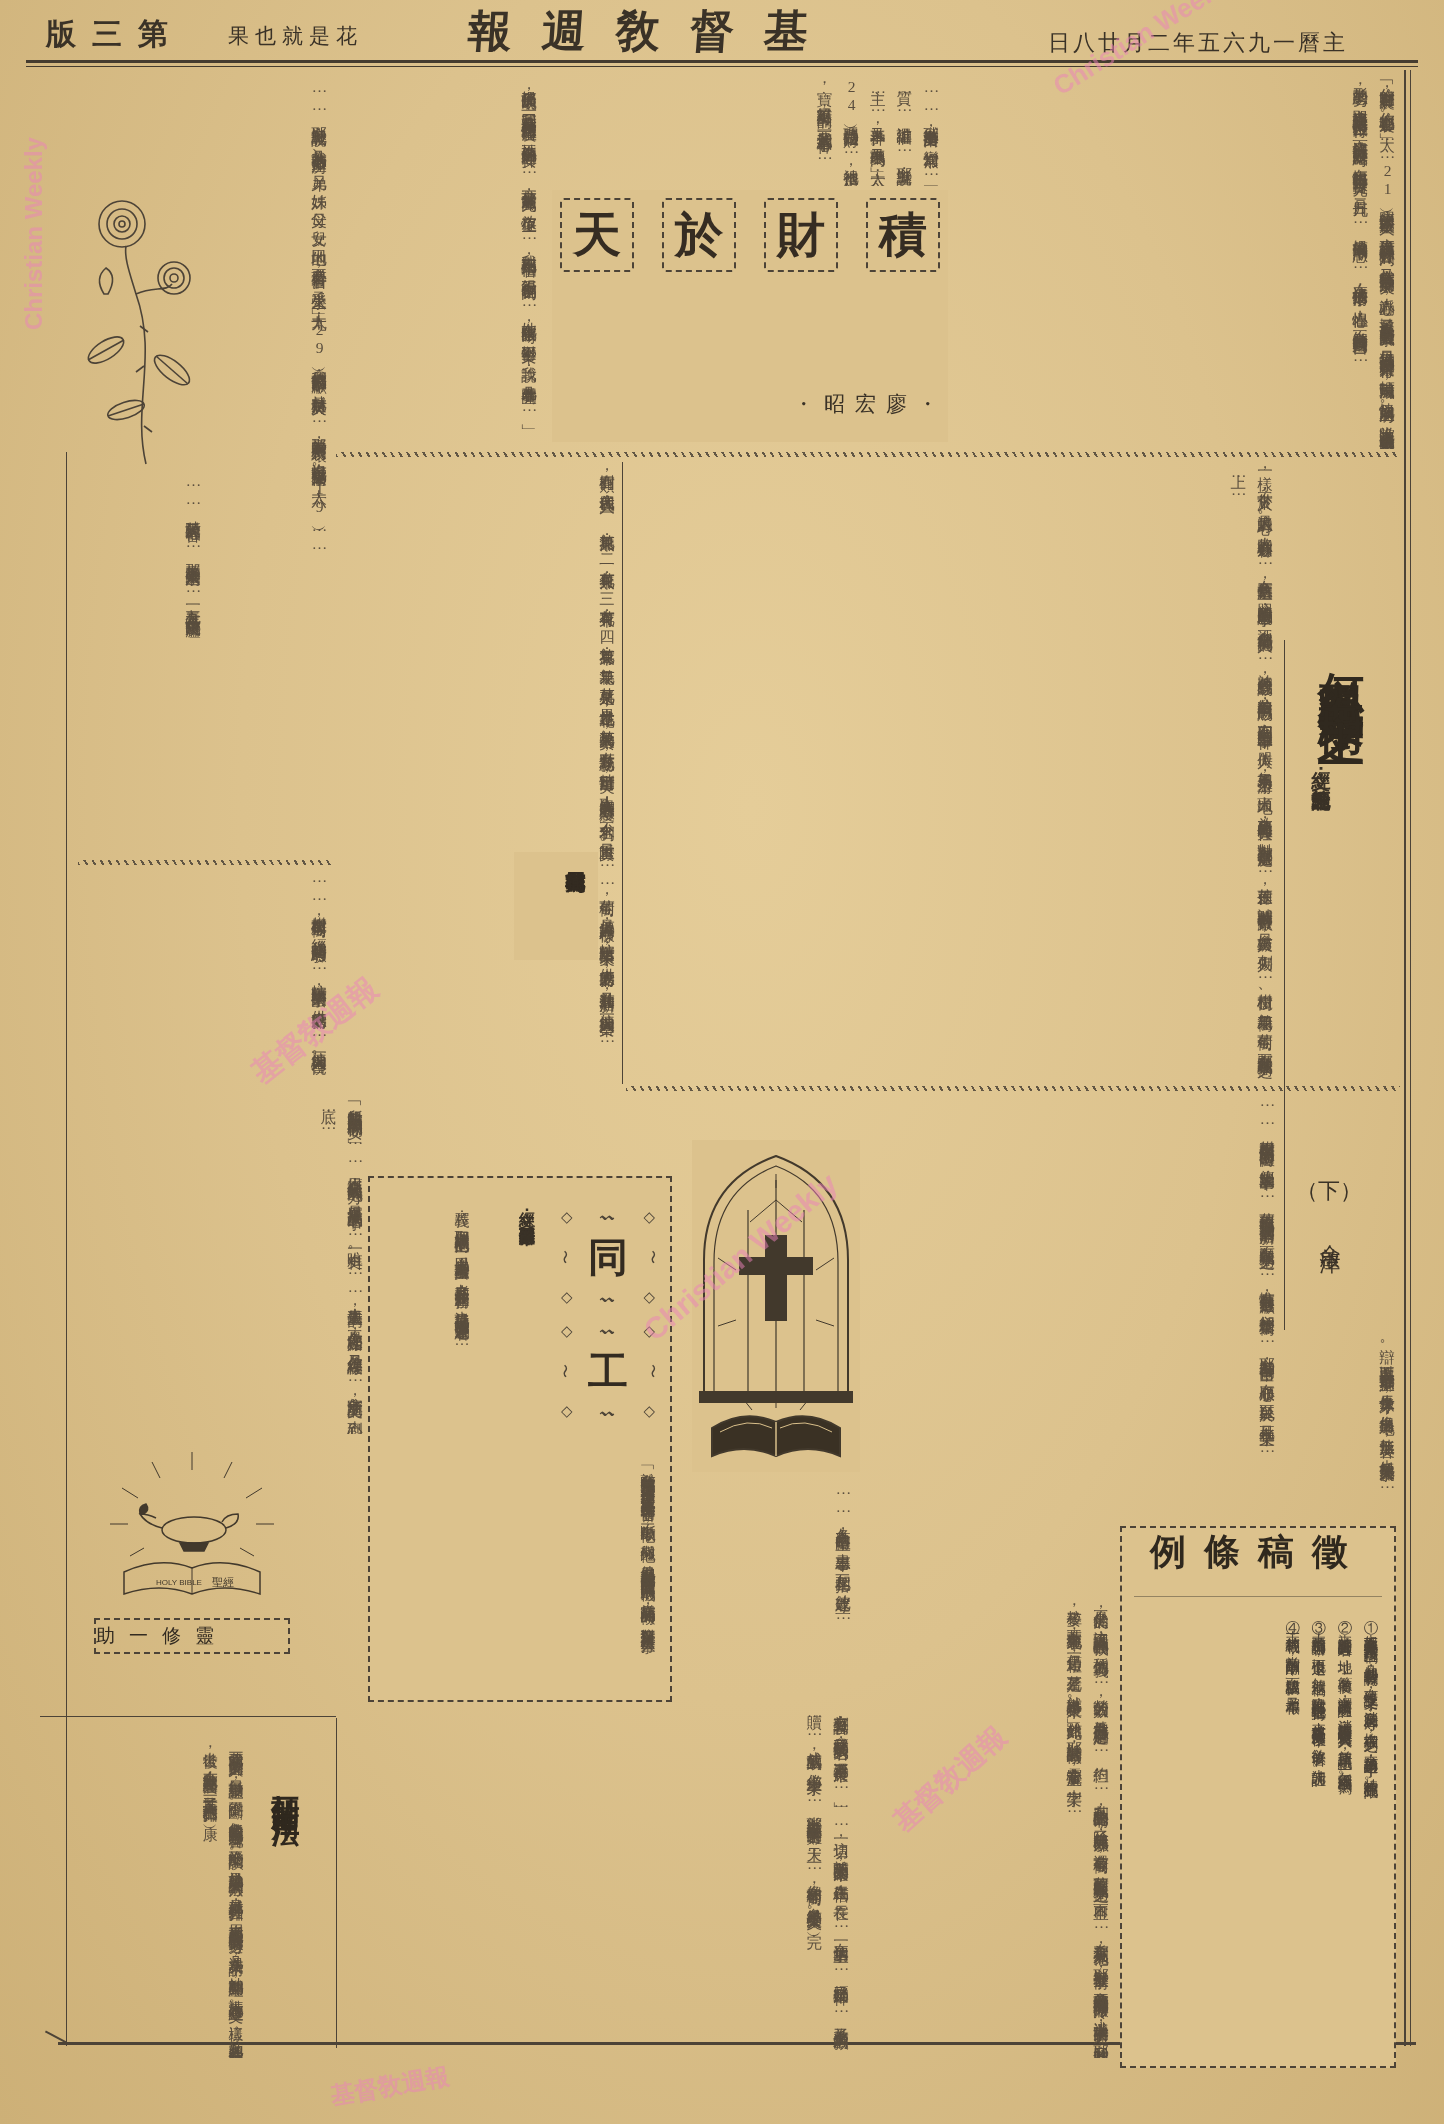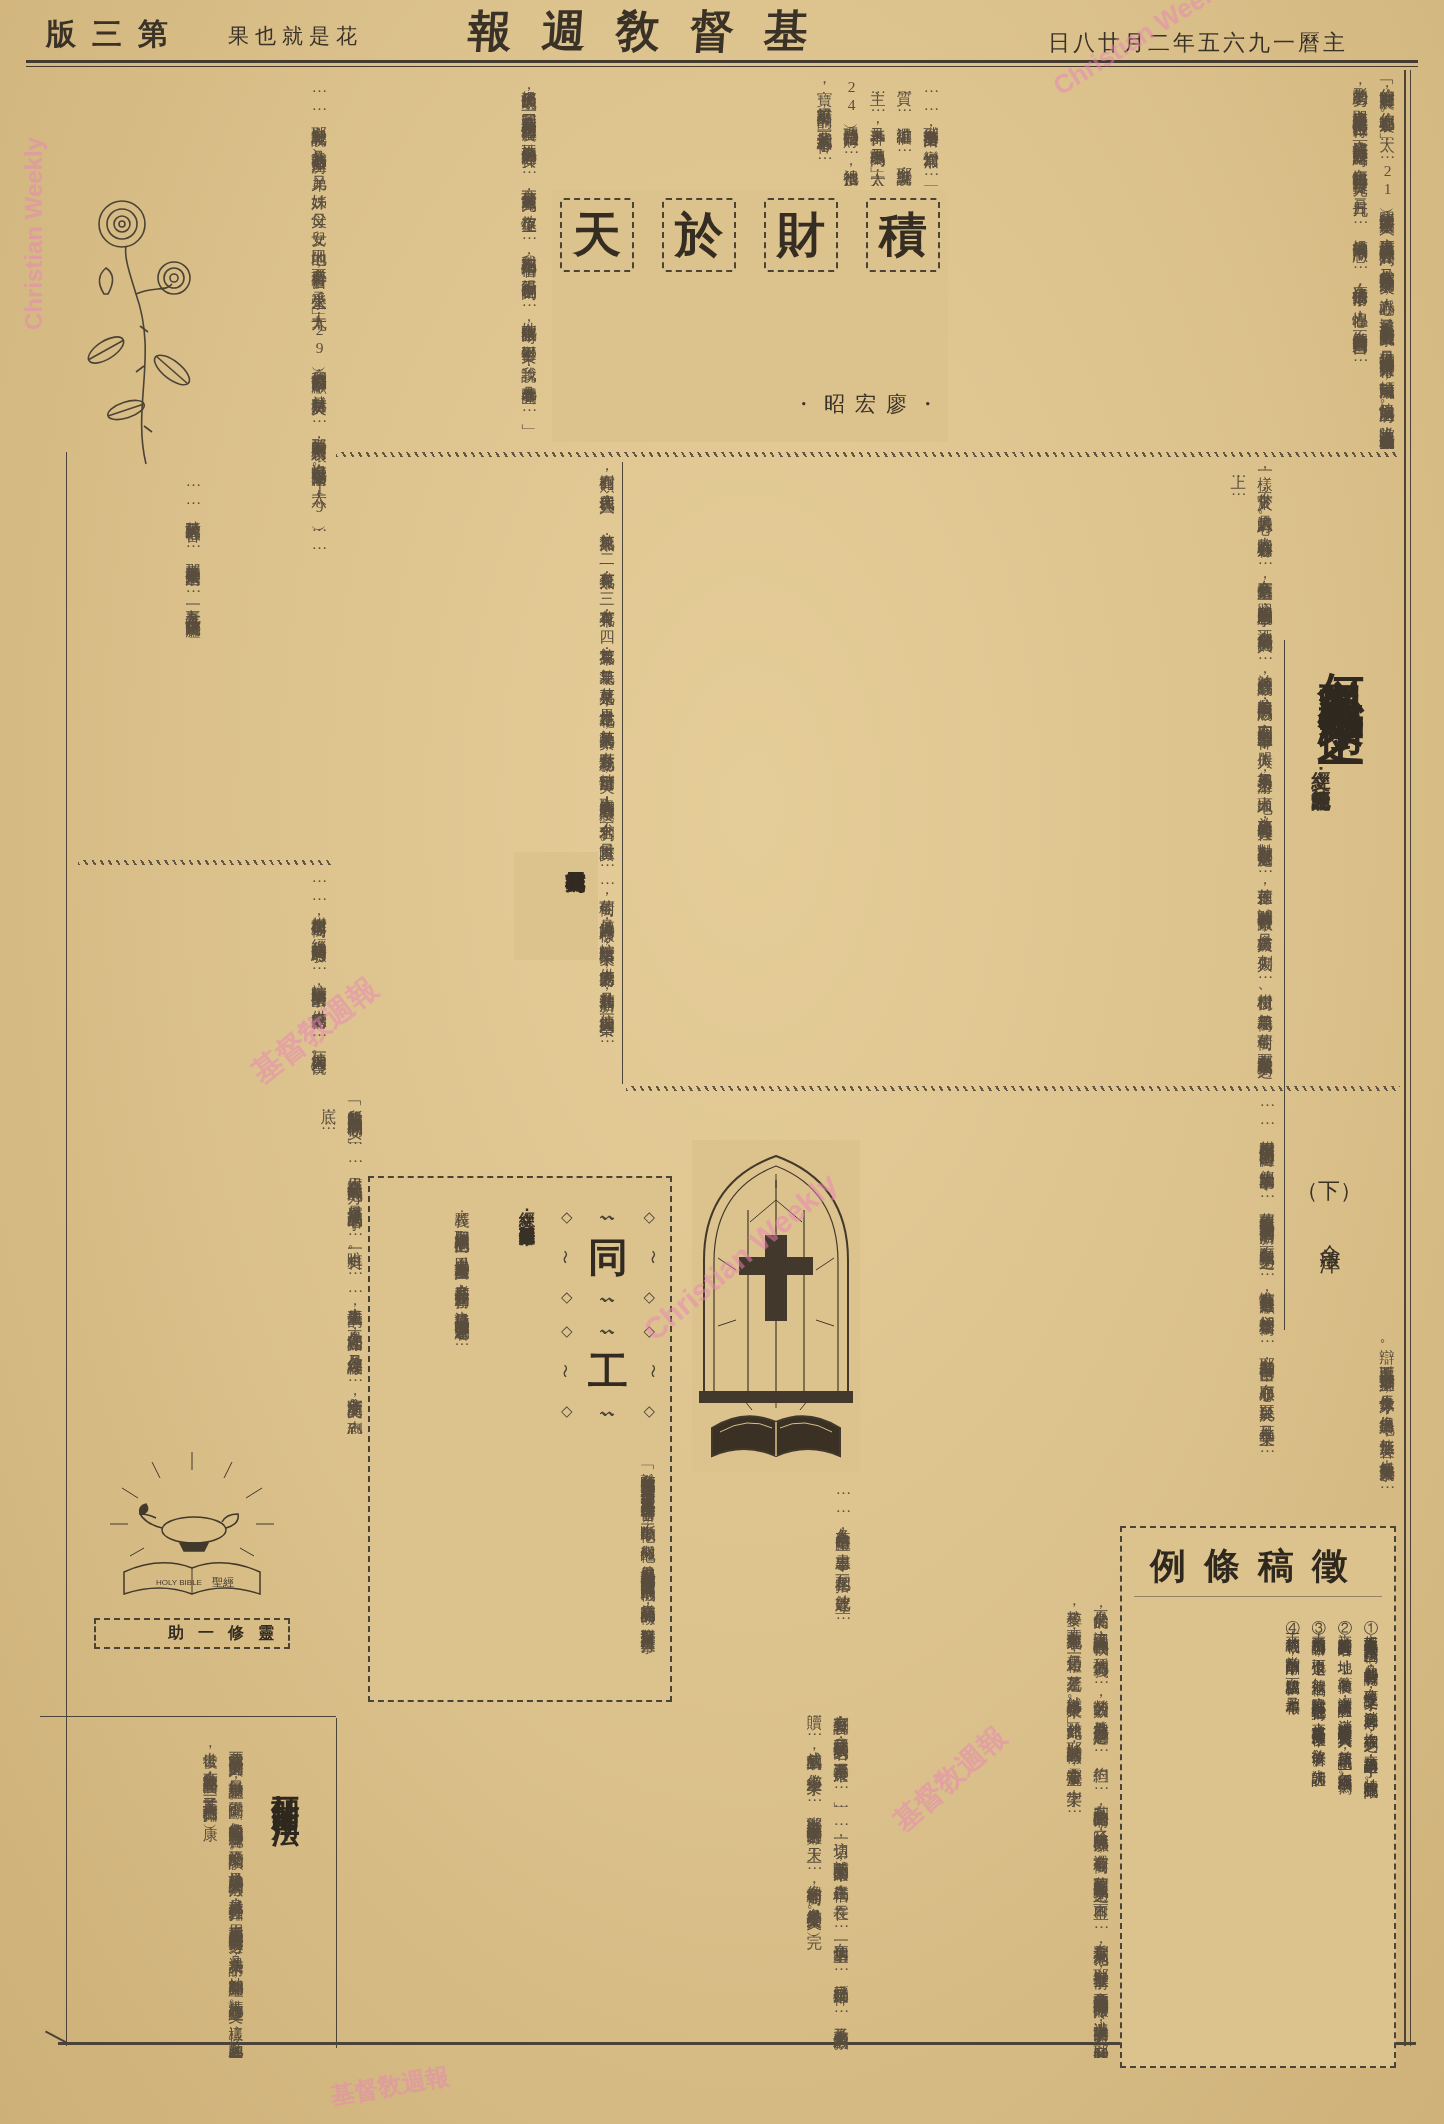--- a/index.html
+++ b/index.html
@@ -175,25 +175,25 @@
       <ellipse cx="100" cy="86" rx="32" ry="13"></ellipse>
       <path d="M68,84 Q52,80 46,70 Q54,70 62,74"></path>
       <path d="M46,70 q-2,-8 6,-10 q4,6 -2,10" fill="#42392c"></path>
       <path d="M132,84 q14,-4 12,-14 q-12,0 -16,8"></path>
       <path d="M86,99 h28 l-4,8 h-20 z" fill="#42392c"></path>
       <path d="M30,128 Q66,112 98,124 Q130,112 166,128 L166,150 Q130,138 98,150 Q66,138 30,150 Z"></path>
       <path d="M98,124 V150" stroke-width="1"></path>
       <text x="62" y="141" font-size="8" fill="#42392c" stroke="none" font-family="Liberation Sans, sans-serif">HOLY BIBLE</text>
       <text x="118" y="142" font-size="11" fill="#42392c" stroke="none">聖經</text>
     </svg>
-    <div style="margin-top:4px;border:2px dashed #4c4337;padding:3px 0;text-align:right;font-size:16px;font-weight:bold;letter-spacing:14px;color:#332b21;">助一修靈</div>
+    <div style="margin-top:4px;border:2px dashed #4c4337;padding:3px 0;text-align:left;font-size:19px;font-weight:normal;letter-spacing:14px;color:#332b21;">助一修靈</div>
   </div>
 
   <div class="dbox paper" style="left:1120px;top:1526px;width:272px;height:538px;">
-    <div class="soltitle" style="margin-top:14px;font-family:Liberation Serif, serif;">例條稿徵</div>
+    <div class="soltitle" style="font-family:Liberation Serif, serif;">例條稿徵</div>
     <div class="line" style="left:12px;top:68px;width:248px;height:1px;opacity:.5;"></div>
     <div class="abs v" style="left:10px;top:80px;width:252px;height:448px;font-size:14.5px;line-height:1.8;letter-spacing:1px;color:#4c4337;">
       <span>①本報歡迎各基督教人士踴躍投稿，凡一切與基督教有關，有建設性之文字，消息及圖片等，均在徵求之列，來稿請勿超過二千字，特約稿不在此限。</span>
       <span style="display:block;">②來稿請註明眞實姓名、地址、筆名聽便，譯文當將出處註明，消息稿請註明所發之機構及負責人，並請用原稿紙，勿一紙兩面或橫寫。</span>
       <span style="display:block;">③來稿不論選刊與否，概不退還，如欲退稿，請附足郵票之地址信封，來稿本報有取捨及修改權，欲修改者，請先註明。</span>
       <span style="display:block;">④來稿一經刊載，當酌致薄酬，而該稿版權，乃屬本報。</span>
     </div>
   </div>
 
   <div class="line" style="left:40px;top:1716px;width:296px;height:1px;"></div>

